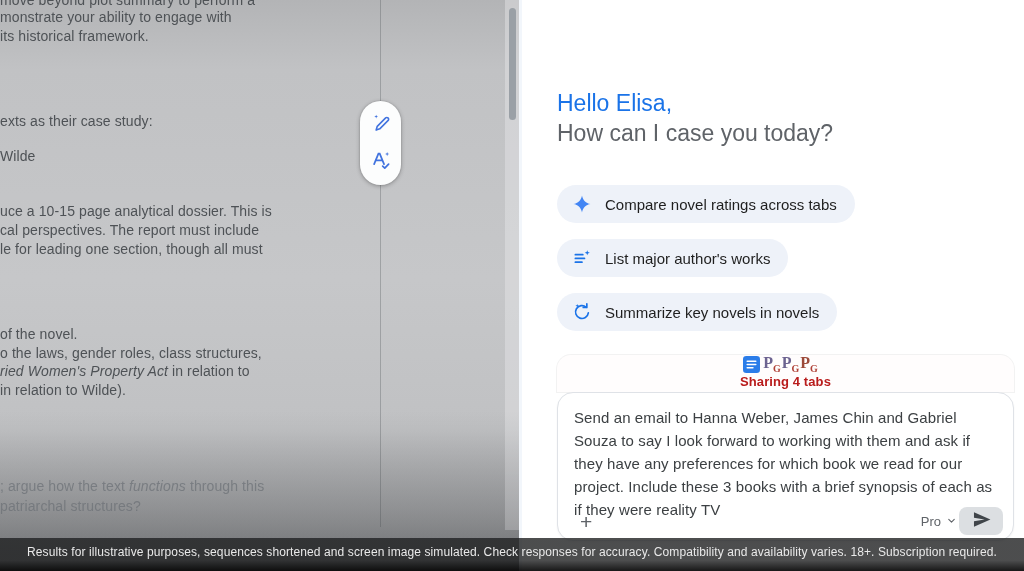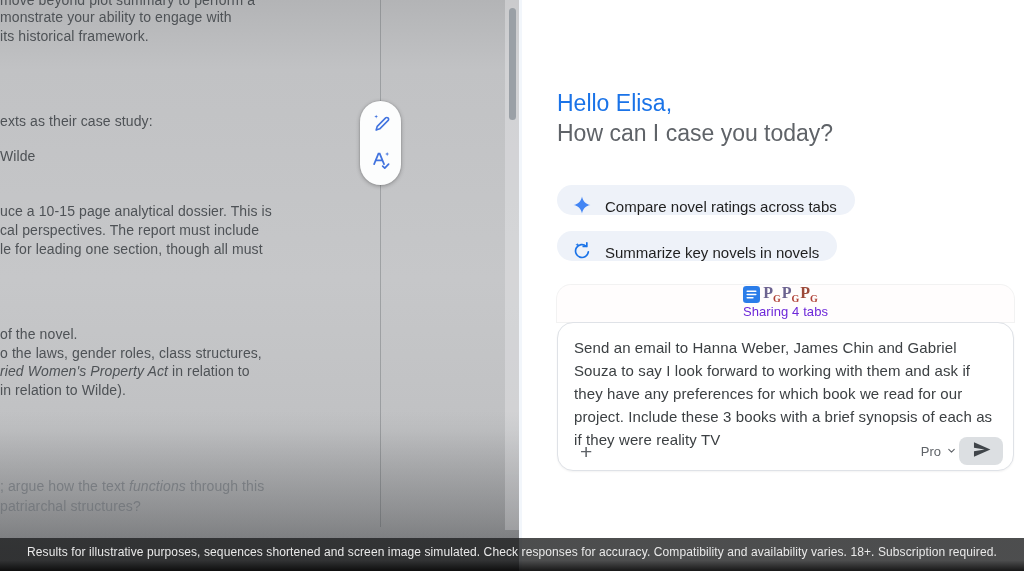--- a/index.html
+++ b/index.html
@@ -24,34 +24,34 @@
     display:flex; flex-direction:column; align-items:center; justify-content:space-evenly; z-index:5; }
   .doc-toolbar button { background:none; border:none; cursor:pointer; width:28px; height:28px; display:flex; align-items:center; justify-content:center; }
 
   
   .panel { position:absolute; left:519px; top:0; width:505px; height:571px; background:#ffffff;
     border-left:3px solid #f2f6fb; padding-left:35px; }
   .hello { margin-top:88px; font-size:23px; font-weight:500; color:#1a73e8; line-height:30px; }
   .question { font-size:23px; font-weight:500; color:#5f6368; line-height:30px; }
 
   .chips { margin-top:37px; }
-  .chip { display:flex; align-items:flex-end; gap:13px; width:fit-content; height:30px;
+  .chip { display:flex; align-items:center; gap:13px; width:fit-content; height:38px;
     padding:0 18px 0 15px; border-radius:19px; background:#eef2f9; margin-bottom:16px; cursor:pointer; }
   .chip-icon { display:flex; align-items:center; justify-content:center; width:20px; height:20px; }
   .chip-label { font-size:15px; font-weight:500; color:#1f1f1f; white-space:nowrap; }
 
   .composer { margin-top:24px; width:457px; }
   .sharing-row { display:flex; align-items:center; height:37px; padding:0 12px 0 12px;
     background:#fffdfd; border-radius:14px 14px 0 0; box-shadow:0 0 0 1px rgba(0,0,0,.05); position:relative; z-index:1;flex-direction:column;}
   .favicons { display:flex; align-items:center; gap:1px; margin-right:10px; }
   .favicon-docs { display:flex; align-items:center; margin-right:2px; }
   .pg { font-family:"Liberation Serif", serif; font-size:16px; font-weight:700; color:#6c6390; line-height:1; }
   .pg sub { font-size:10px; color:#b04238; font-weight:700; }
   .pg:last-child { color:#9c4a3a; }
-  .sharing-label { font-size:13px; font-weight:400; color:#6d28d9; letter-spacing:.1px; }
+  .sharing-label { font-size:13px; font-weight:700; color:#b91c1c; letter-spacing:.1px; }
   .sharing-close { margin-left:auto; background:none; border:none; cursor:pointer; font-size:13px; color:#3c4043; padding:2px 4px; }
 
   .input-box { position:relative; width:457px; height:149px; background:#fff; border:1px solid #dfe2e7;
     border-radius:16px; padding:13px 16px 8px 16px; box-shadow:0 1px 2px rgba(0,0,0,.05); z-index:2; }
   .input-text { font-size:15px; line-height:23px; color:#3c4043; letter-spacing:.1px; }
   .input-row { position:absolute; left:14px; right:10px; bottom:5px; display:flex; align-items:center; justify-content:space-between; }
   .plus-btn { background:none; border:none; cursor:pointer; font-size:21px; color:#5f6368; line-height:1; padding:2px 8px; }
   .right-tools { display:flex; align-items:center; gap:2px; }
   .model-btn { display:flex; align-items:center; gap:5px; background:none; border:none; cursor:pointer;
     font-size:13px; color:#5f6368; font-family:inherit; }
@@ -121,20 +121,29 @@
           <span class="chip-icon">
             <svg width="20" height="20" viewBox="0 0 24 24">
               <path d="M12 1.8c.7 5.3 4.9 9.5 10.2 10.2-5.3.7-9.5 4.9-10.2 10.2-.7-5.3-4.9-9.5-10.2-10.2C7.1 11.3 11.3 7.1 12 1.8z" fill="#4285f4"></path>
             </svg>
           </span>
           <span class="chip-label">Compare novel ratings across tabs</span>
         </div>
         <div class="chip">
           <span class="chip-icon">
             <svg width="20" height="20" viewBox="0 0 24 24">
+              <path d="M4 8h9M4 12.5h11M4 17h8" stroke="#1a73e8" stroke-width="2" stroke-linecap="round" fill="none"></path>
+              <path d="M18.3 2.6l.8 2.3 2.3.8-2.3.8-.8 2.3-.8-2.3-2.3-.8 2.3-.8z" fill="#1a73e8"></path>
+            </svg>
+          </span>
+          <span class="chip-label">List major author's works</span>
+        </div>
+        <div class="chip">
+          <span class="chip-icon">
+            <svg width="20" height="20" viewBox="0 0 24 24">
               <path d="M19.6 13a7.7 7.7 0 1 1-2.5-6.7" fill="none" stroke="#1a73e8" stroke-width="2" stroke-linecap="round"></path>
               <path d="M17.8 2.2v4.3h-4.3" fill="none" stroke="#1a73e8" stroke-width="2" stroke-linecap="round" stroke-linejoin="round"></path>
               <path d="M6.3 2.4l.6 1.6 1.6.6-1.6.6-.6 1.6-.6-1.6-1.6-.6 1.6-.6z" fill="#1a73e8"></path>
             </svg>
           </span>
           <span class="chip-label">Summarize key novels in novels</span>
         </div>
       </div>
 
     <div class="composer">

